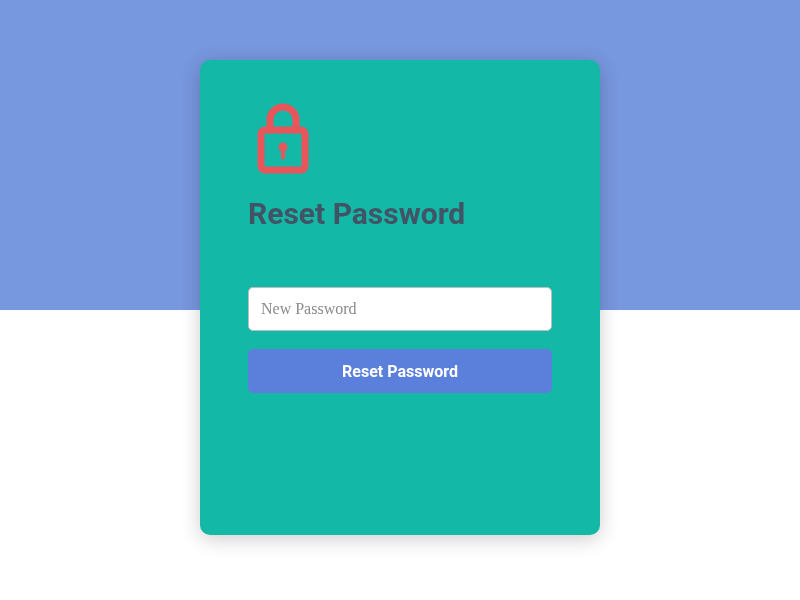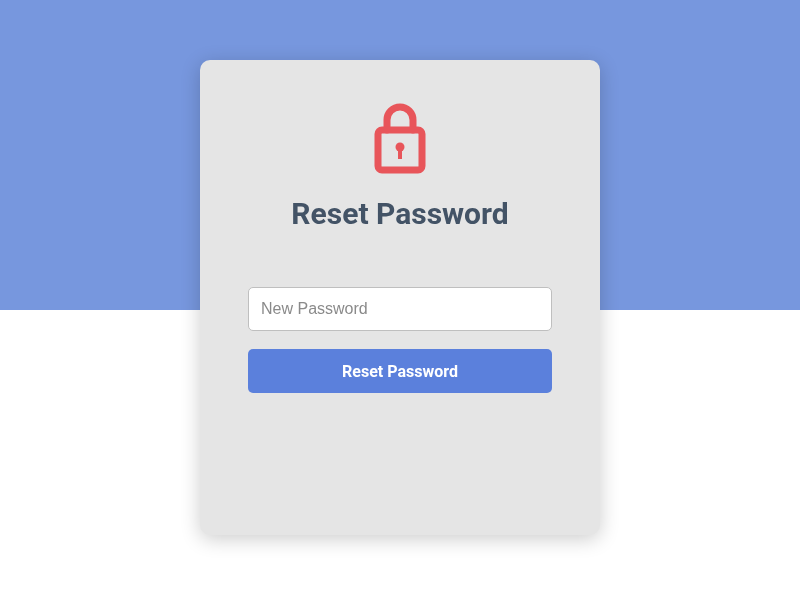--- a/index.html
+++ b/index.html
@@ -23,26 +23,26 @@
       height: 310px;
       background: #7797de;
     }
     .card {
       position: absolute;
       top: 60px;
       left: 50%;
       transform: translateX(-50%);
       width: 400px;
       height: 475px;
-      background: #e5e5e5;
+      background: #14b8a6;
       border-radius: 10px;
       box-shadow: 0 4px 20px rgba(0,0,0,0.2);
       display: flex;
       flex-direction: column;
-      align-items: center;
+      align-items: flex-start;
       padding: 38px 48px 0 48px;
     }
     .lock-icon {
       margin-bottom: 18px;
     }
     .lock-icon svg {
       display: block;
     }
     .title {
       font-size: 30px;
@@ -52,21 +52,21 @@
     }
     .input-field {
       width: 100%;
       height: 44px;
       border: 1px solid #bfbfbf;
       border-radius: 5px;
       padding: 0 12px;
       font-size: 16px;
       color: #333;
       margin-bottom: 18px;
-      font-family: Liberation Sans, sans-serif;
+      font-family: Liberation Serif, serif;
     }
     .input-field::placeholder {
       color: #8a8a8a;
     }
     .submit-btn {
       width: 100%;
       height: 44px;
       background: #5b80dc;
       color: #fff;
       border: none;

